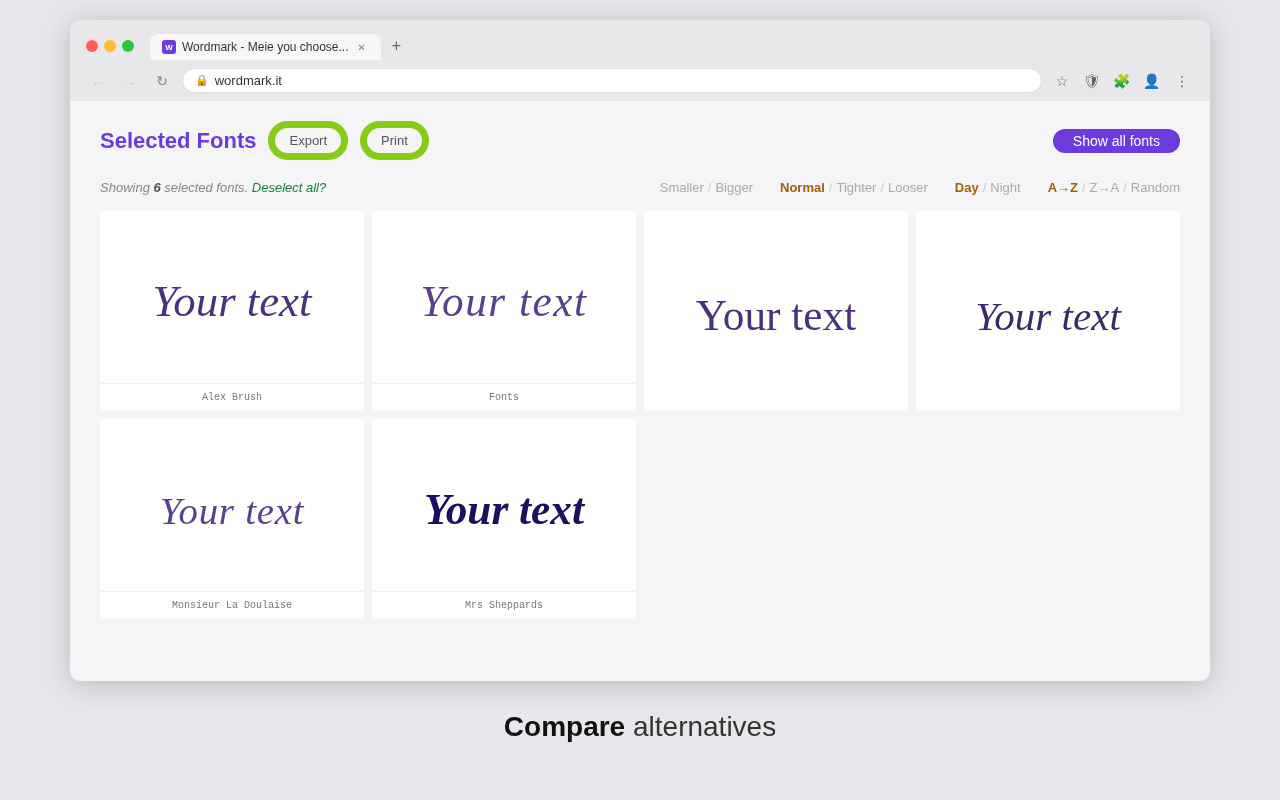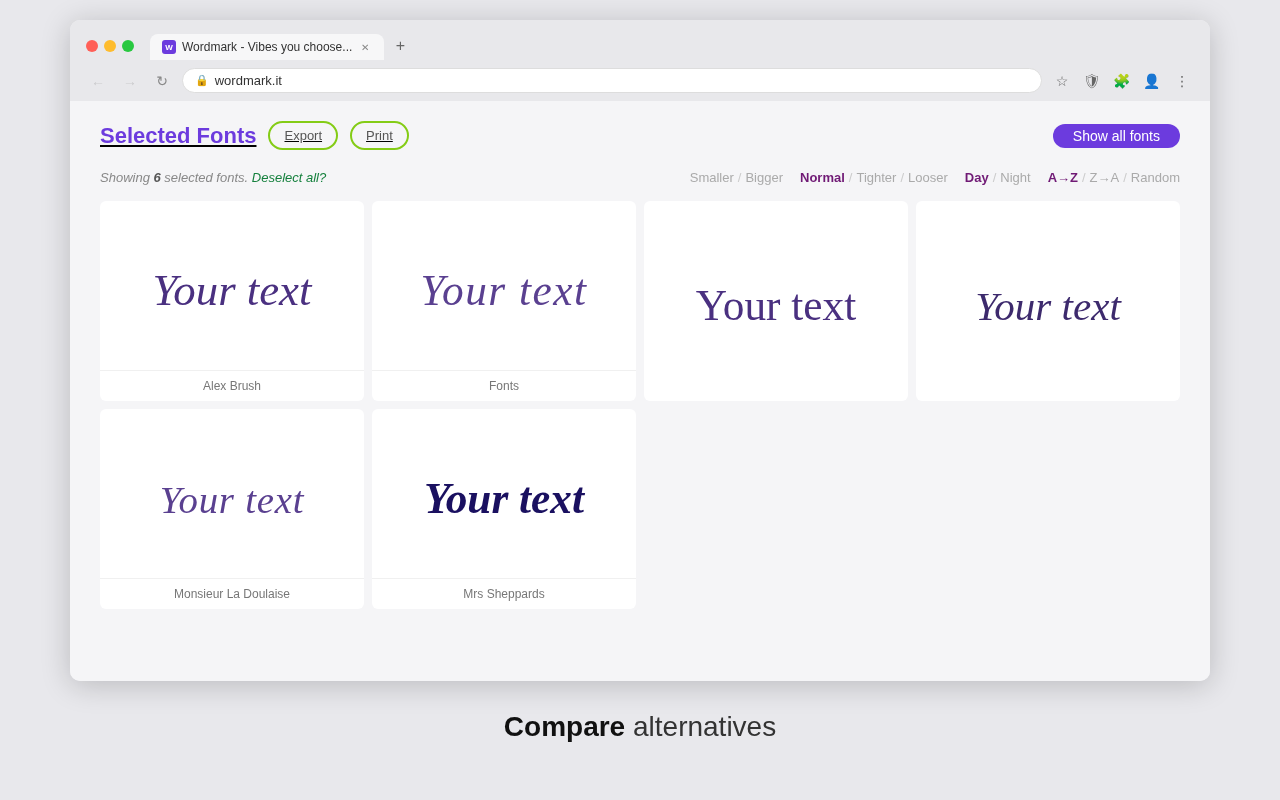--- a/index.html
+++ b/index.html
@@ -185,31 +185,30 @@
       display: flex;
       align-items: center;
       justify-content: space-between;
       margin-bottom: 20px;
     }
 
     .header-left {
       display: flex;
       align-items: center;
       gap: 12px;
-      text-decoration: underline;
     }
 
     .selected-fonts-title {
       font-size: 22px;
       font-weight: 600;
       color: #6c3bde;
     }
 
     .btn-outline {
-      border: 2px solid #84cc16;
+      border: 7px solid #84cc16;
       background: transparent;
       border-radius: 20px;
       padding: 5px 14px;
       font-size: 13px;
       color: #555;
       cursor: pointer;
     }
 
     .btn-show-all {
       background: #6c3bde;
@@ -243,32 +242,32 @@
 
     .deselect-link {
       color: #15803d;
       text-decoration: none;
       cursor: pointer;
     }
 
     .controls-right {
       display: flex;
       align-items: center;
-      gap: 17px;
+      gap: 27px;
     }
 
     .control-group {
       display: flex;
       align-items: center;
       gap: 4px;
       font-size: 13px;
     }
 
     .control-active {
-      color: #701a75;
+      color: #a16207;
       font-weight: 600;
     }
 
     .control-separator {
       color: #ccc;
     }
 
     .control-inactive {
       color: #aaa;
     }
@@ -293,24 +292,25 @@
       flex: 1;
       display: flex;
       align-items: center;
       justify-content: center;
       padding: 20px;
       min-height: 160px;
     }
 
     .font-name {
       text-align: center;
-      font-size: 12px;
+      font-size: 10px;
       color: #777;
       padding: 8px;
       border-top: 1px solid #f0f0f0;
+      font-family: Liberation Mono, monospace;
     }
 
     
     .bottom-section {
       text-align: right;
       padding: 30px 20px 10px;
     }
 
     .compare-text {
       font-size: 28px;
@@ -336,21 +336,21 @@
   <div class="browser-titlebar">
     <div class="title-row">
       <div class="traffic-lights">
         <div class="traffic-light tl-red"></div>
         <div class="traffic-light tl-yellow"></div>
         <div class="traffic-light tl-green"></div>
       </div>
       <div class="tab-bar">
         <div class="tab">
           <div class="tab-favicon">W</div>
-          <span class="tab-title">Wordmark - Vibes you choose...</span>
+          <span class="tab-title">Wordmark - Meie you choose...</span>
           <div class="tab-close">✕</div>
         </div>
         <div class="tab-new">+</div>
       </div>
     </div>
   </div>
 
   <div class="browser-toolbar">
     <div class="nav-btn disabled">←</div>
     <div class="nav-btn disabled">→</div>

